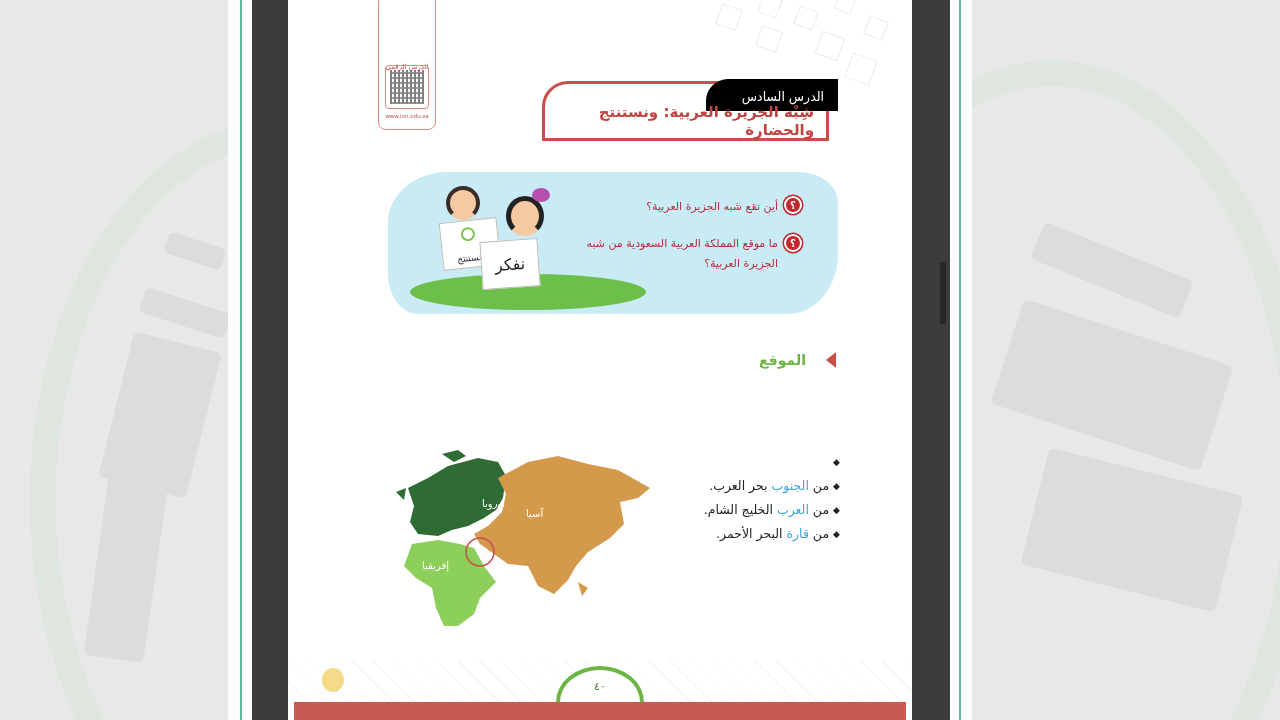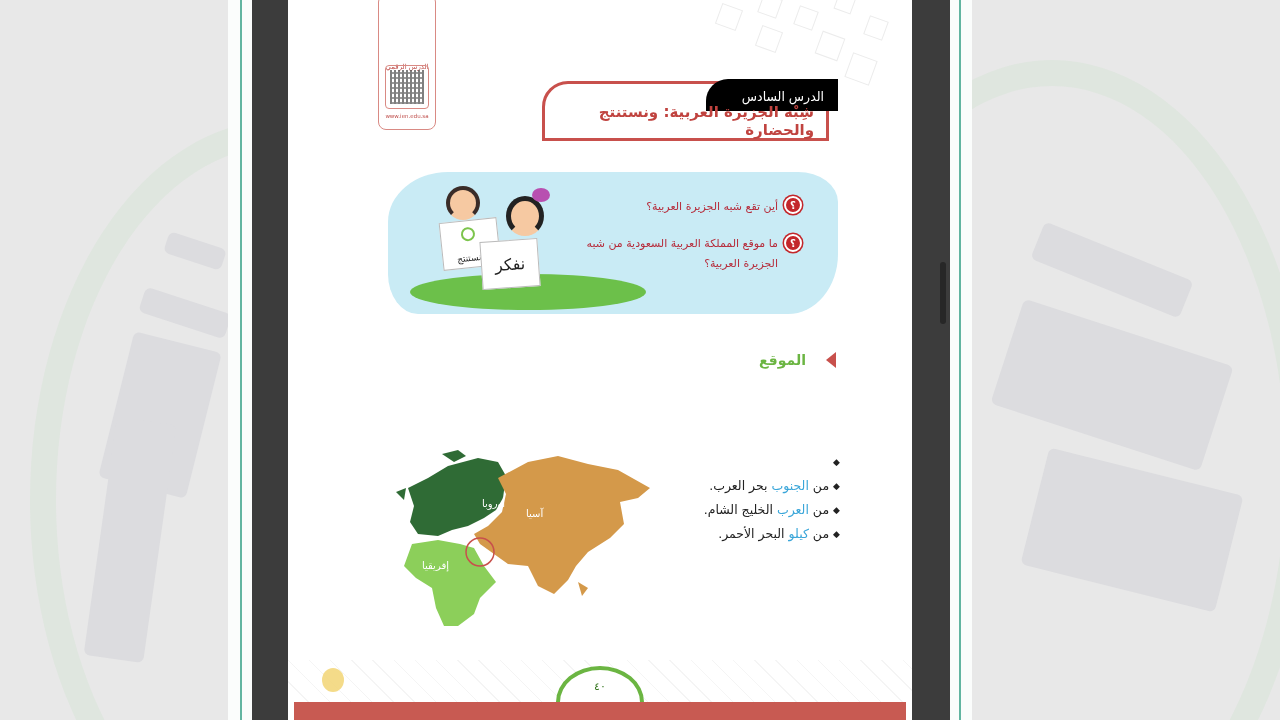--- a/index.html
+++ b/index.html
@@ -164,21 +164,21 @@
     <li>
         <span class="bullet-dot">◆</span>
         <span><span>من </span><span class="hl">الجنوب</span><span> بحر العرب.</span></span>
       </li>
     <li>
         <span class="bullet-dot">◆</span>
         <span><span>من </span><span class="hl">العرب</span><span> الخليج الشام.</span></span>
       </li>
     <li>
         <span class="bullet-dot">◆</span>
-        <span><span>من </span><span class="hl">كيلو</span><span> البحر الأحمر.</span></span>
+        <span><span>من </span><span class="hl">قارة</span><span> البحر الأحمر.</span></span>
       </li>
   </ul>
 
   <div class="map">
     <svg width="268" height="182" viewBox="0 0 268 182">
 
       <path d="M20 40 L40 30 L60 18 L90 10 L110 14 L118 28 L115 50 L108 62 L96 70 L80 78 L64 82 L50 88 L30 86 L22 74 L26 58 Z" fill="#2f6b35"></path>
       <path d="M54 6 L70 2 L78 8 L66 14 Z" fill="#2f6b35"></path>
       <path d="M8 44 L18 40 L16 52 Z" fill="#2f6b35"></path>
 

